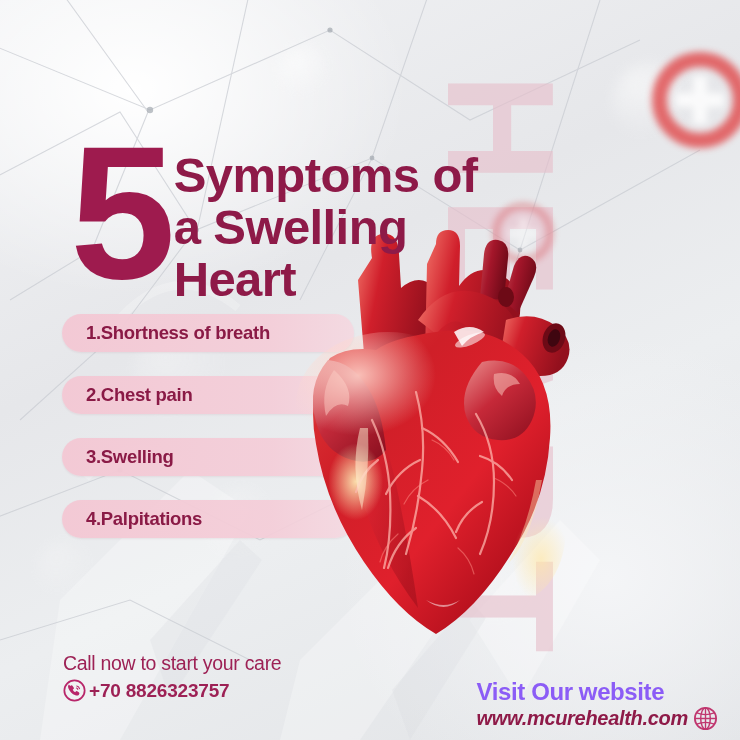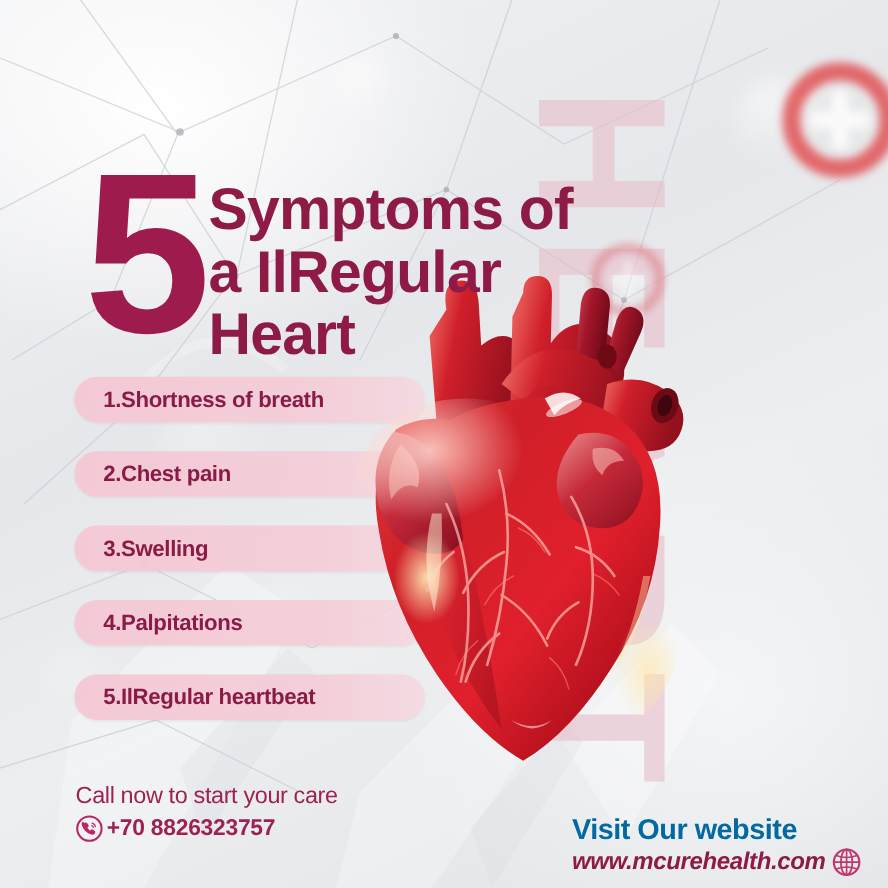--- a/index.html
+++ b/index.html
@@ -177,21 +177,21 @@
   .web {
     position: absolute;
     right: 22px;
     top: 678px;
     text-align: left;
   }
   .web-row { display: flex; align-items: center; }
   .web-head {
     font-size: 24px;
     font-weight: bold;
-    color: #0369a1;
+    color: #8b5cf6;
     letter-spacing: -0.4px;
   }
   .web-url {
     font-size: 20px;
     font-weight: bold;
     font-style: italic;
     color: #8e1a48;
     letter-spacing: -0.3px;
     text-align: center;
   }
@@ -271,23 +271,20 @@
       <span class="pill-label">1.Shortness of breath</span>
     </div>
     <div class="pill">
       <span class="pill-label">2.Chest pain</span>
     </div>
     <div class="pill">
       <span class="pill-label">3.Swelling</span>
     </div>
     <div class="pill">
       <span class="pill-label">4.Palpitations</span>
-    </div>
-    <div class="pill">
-      <span class="pill-label">5.IlRegular heartbeat</span>
     </div>
   </div>
 
   <div class="heart-wrap">
     <svg viewBox="0 0 340 412">
       <defs>
         <linearGradient id="gBody" x1="0" y1="0" x2="1" y2="1">
           <stop offset="0%" stop-color="#e23b3a"></stop>
           <stop offset="28%" stop-color="#cf1f28"></stop>
           <stop offset="58%" stop-color="#e0202c"></stop>
@@ -380,21 +377,21 @@
       <path d="M268 252 q-8 46 -28 84 q24 -26 34 -84 z" fill="#ffe9b4" opacity="0.42"></path>
       <path d="M158 372 q18 10 34 0 q-16 14 -34 0 z" fill="#ffffff" opacity="0.5"></path>
       <ellipse cx="202" cy="112" rx="16" ry="5" fill="#ffffff" opacity="0.55" transform="rotate(-22 202 112)"></ellipse>
     </svg>
   </div>
 
   <div class="headline">
     <div class="big-five">5</div>
     <div class="title-lines">
       <div>Symptoms of</div>
-      <div>a IlRegular</div>
+      <div>a Swelling</div>
       <div>Heart</div>
     </div>
   </div>
 
   <div class="cta">
     <div class="cta-line">Call now to start your care</div>
     <div class="phone-row">
       <svg class="phone-icon" viewBox="0 0 24 24">
         <circle cx="12" cy="12" r="10.6" fill="none" stroke="#b8266a" stroke-width="1.8"></circle>
         <path d="M7.6 7.2 q1.5 -1.2 2.5 0.1 l1.2 1.7 q0.5 0.8 -0.4 1.5 l-0.7 0.6 q0.8 1.8 2.5 2.7 l0.6 -0.8

